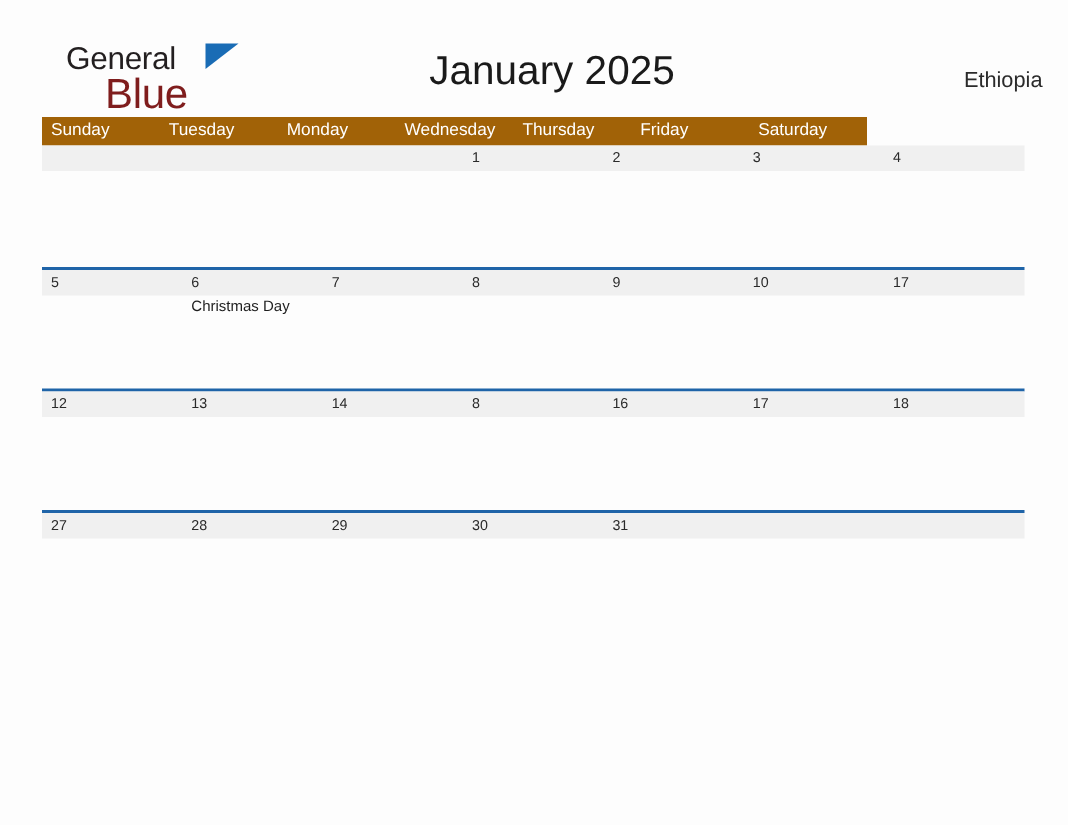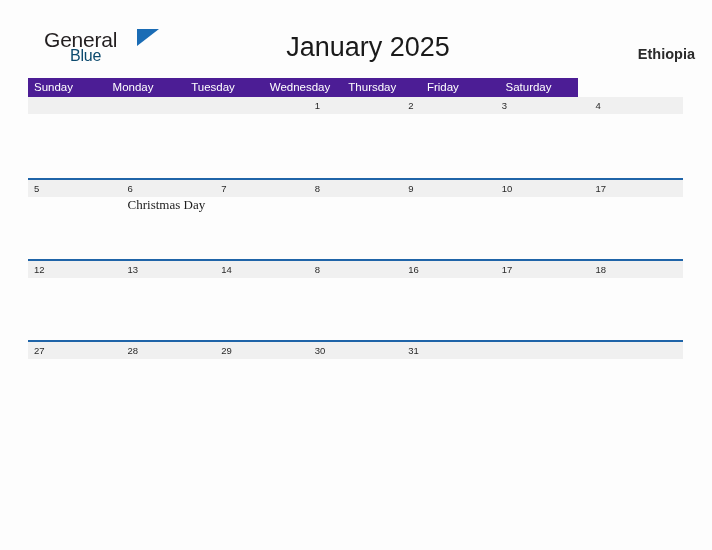--- a/index.html
+++ b/index.html
@@ -42,23 +42,23 @@
     top: 0;
     font-size: 21px;
     letter-spacing: -0.2px;
     color: #231f20;
     font-family: "Liberation Sans", sans-serif;
   }
   .logo-blue {
     position: absolute;
     left: 26px;
     top: 19px;
-    font-size: 16px;
+    font-size: 28px;
     letter-spacing: -0.2px;
-    color: #0c4a6e;
+    color: #7f1d1d;
     font-family: "Liberation Sans", sans-serif;
   }
   .logo-triangle {
     position: absolute;
     left: 93px;
     top: 1px;
     width: 0;
     height: 0;
     border-left: 22px solid #1a6cb5;
     border-bottom: 17px solid transparent;
@@ -77,36 +77,35 @@
     letter-spacing: 0px;
   }
 
   .region-label {
     position: absolute;
     right: 29px;
     top: 46px;
     font-size: 14.5px;
     color: #2b2b2b;
     font-family: "Liberation Sans", sans-serif;
-    font-weight: bold;
   }
 
   
   .calendar {
     position: absolute;
     left: 28px;
     top: 78px;
     width: 655px;
   }
 
   .weekday-header {
     display: flex;
     width: 550px;
     height: 19px;
-    background: #4c1d95;
+    background: #a16207;
     align-items: flex-end;
   }
   .weekday-cell {
     width: 93.57px;
     color: #ffffff;
     font-size: 11.5px;
     line-height: 19px;
     padding-left: 6px;
     font-family: "Liberation Sans", sans-serif;
     white-space: nowrap;
@@ -143,24 +142,24 @@
   }
 
   .event-strip {
     display: flex;
     width: 655px;
   }
   .event-cell {
     width: 93.57px;
     padding-left: 6px;
     padding-top: 2px;
-    font-size: 13px;
+    font-size: 10px;
     line-height: 11px;
     color: #1d1d1d;
-    font-family: Liberation Serif, serif;
+    font-family: Liberation Sans, sans-serif;
     word-wrap: break-word;
   }
 </style>
 </head>
 <body>
 
 <div class="page">
 
   <div class="top-bar">
 
@@ -173,22 +172,22 @@
     <div class="cal-title">January 2025</div>
 
     <div class="region-label">Ethiopia</div>
 
   </div>
 
   <div class="calendar">
 
     <div class="weekday-header">
       <div class="weekday-cell">Sunday</div>
+      <div class="weekday-cell">Tuesday</div>
       <div class="weekday-cell">Monday</div>
-      <div class="weekday-cell">Tuesday</div>
       <div class="weekday-cell">Wednesday</div>
       <div class="weekday-cell">Thursday</div>
       <div class="weekday-cell">Friday</div>
       <div class="weekday-cell">Saturday</div>
     </div>
 
     <div class="week-row first">
 
       <div class="day-strip">
         <div class="day-num"></div>

